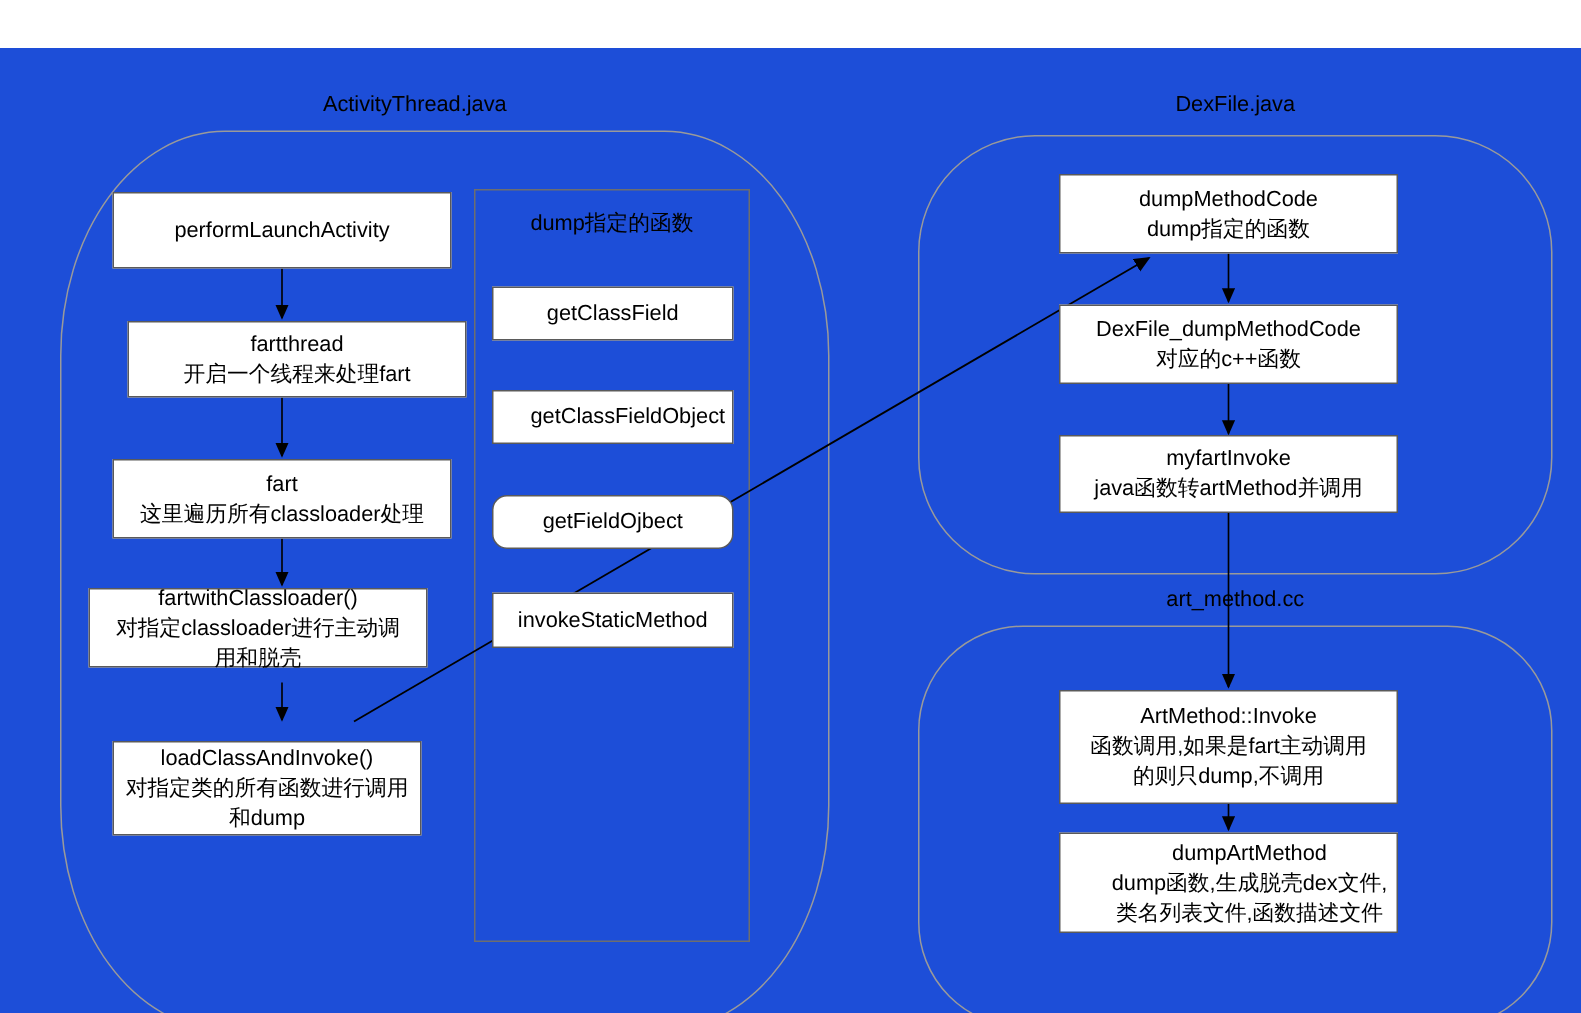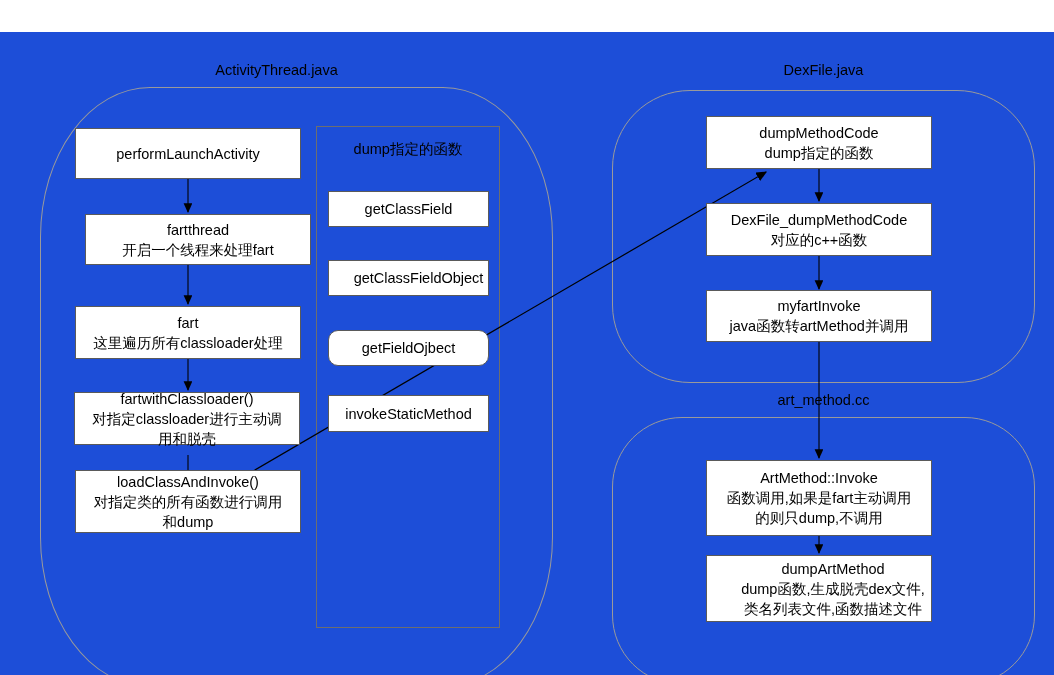--- a/index.html
+++ b/index.html
@@ -119,27 +119,27 @@
   <div class="node" style="left:85px; top:182px; width:226px; height:51px;">
     <span class="ln">fartthread</span>
     <span class="ln">开启一个线程来处理fart</span>
   </div>
 
   <div class="node" style="left:75px; top:274px; width:226px; height:53px;">
     <span class="ln">fart</span>
     <span class="ln">这里遍历所有classloader处理</span>
   </div>
 
-  <div class="node" style="left:74px; top:360px; width:226px; height:53px;">
+  <div class="node" style="left:59px; top:360px; width:226px; height:53px;">
     <span class="ln">fartwithClassloader()</span>
     <span class="ln">对指定classloader进行主动调</span>
     <span class="ln">用和脱壳</span>
   </div>
 
-  <div class="node" style="left:75px; top:438px; width:226px; height:63px;">
+  <div class="node" style="left:75px; top:462px; width:206px; height:63px;">
     <span class="ln">loadClassAndInvoke()</span>
     <span class="ln">对指定类的所有函数进行调用</span>
     <span class="ln">和dump</span>
   </div>
 
   <div class="node" style="left:328px; top:159px; width:161px; height:36px;">
     <span class="ln">getClassField</span>
   </div>
 
   <div class="node" style="left:328px; top:228px; width:161px; height:36px;padding-left:24px;">

